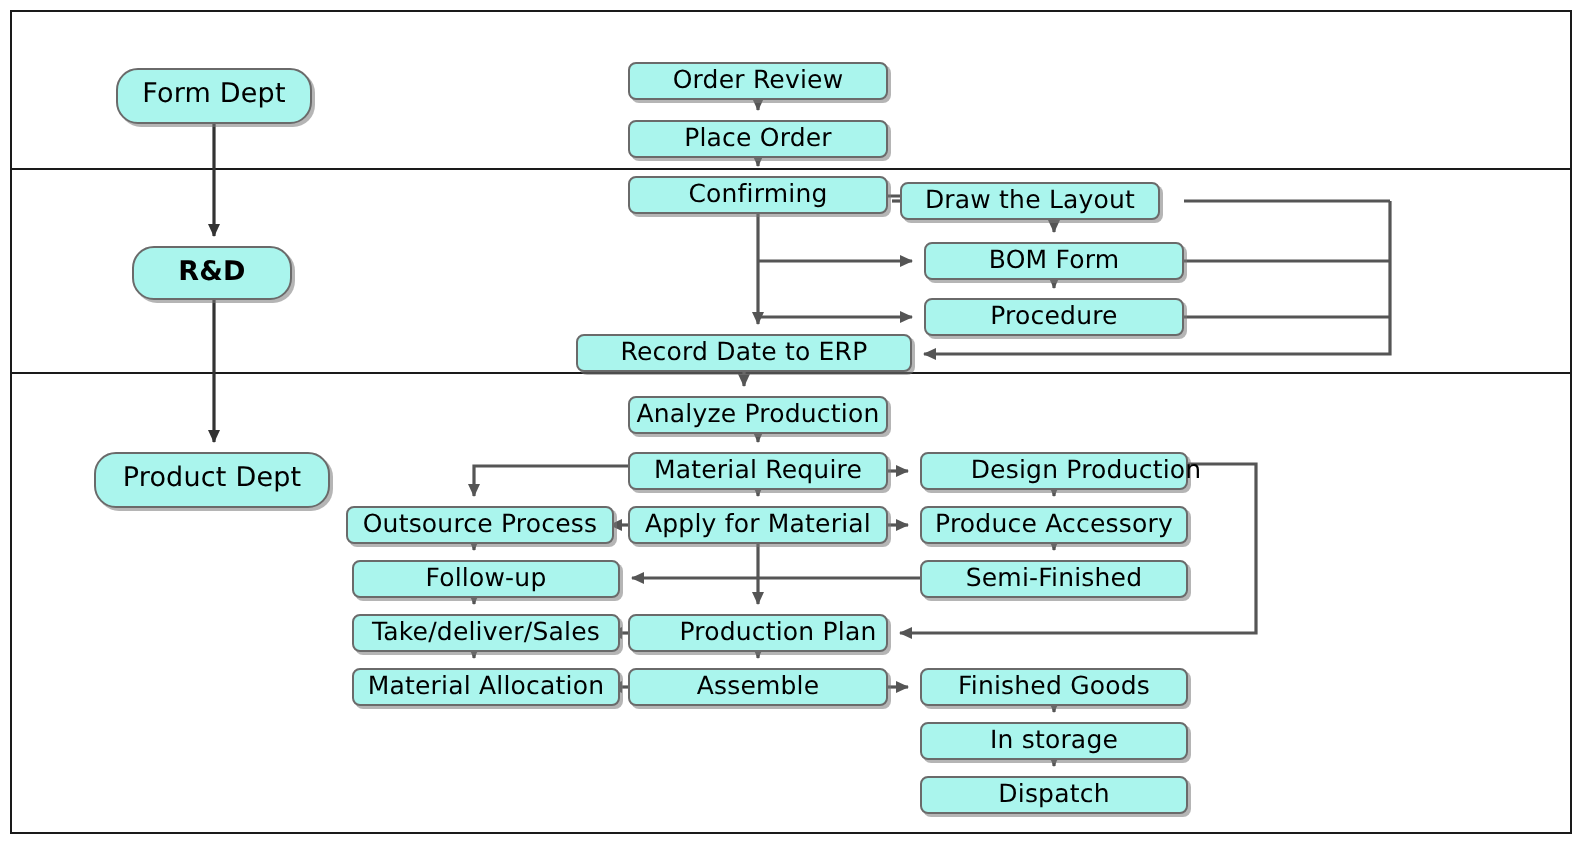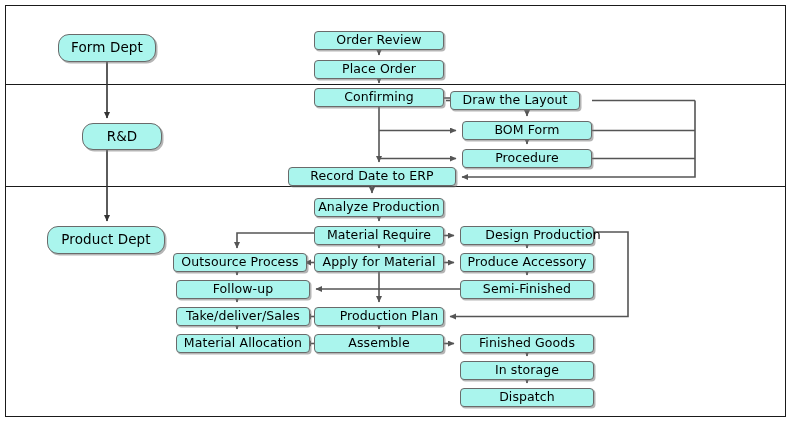--- a/index.html
+++ b/index.html
@@ -118,21 +118,21 @@
       <path d="M314,343.5 L305,343.5" marker-end="url(#ah)"></path>
 
       <path d="M444,343.5 L454,343.5" marker-end="url(#ah)"></path>
 
       <path d="M527,353 L527,356" marker-end="url(#ah)"></path>
       <path d="M527,380 L527,383" marker-end="url(#ah)"></path>
     </g>
   </svg>
 
   <div class="node dept" style="left:58px;top:34px;width:98px;height:28px;">Form Dept</div>
-  <div class="node dept" style="left:82px;top:123px;width:80px;height:27px;">R&amp;D</div>
+  <div class="node dept" style="left:66px;top:123px;width:80px;height:27px;font-weight:bold;">R&amp;D</div>
   <div class="node dept" style="left:47px;top:226px;width:118px;height:28px;">Product Dept</div>
 
   <div class="node" style="left:314px;top:31px;width:130px;height:19px;">Order Review</div>
   <div class="node" style="left:314px;top:60px;width:130px;height:19px;">Place Order</div>
   <div class="node" style="left:314px;top:88px;width:130px;height:19px;">Confirming</div>
   <div class="node" style="left:450px;top:91px;width:130px;height:19px;">Draw the Layout</div>
   <div class="node" style="left:462px;top:121px;width:130px;height:19px;">BOM Form</div>
   <div class="node" style="left:462px;top:149px;width:130px;height:19px;">Procedure</div>
   <div class="node" style="left:288px;top:167px;width:168px;height:19px;">Record Date to ERP</div>
   <div class="node" style="left:314px;top:198px;width:130px;height:19px;">Analyze Production</div>

